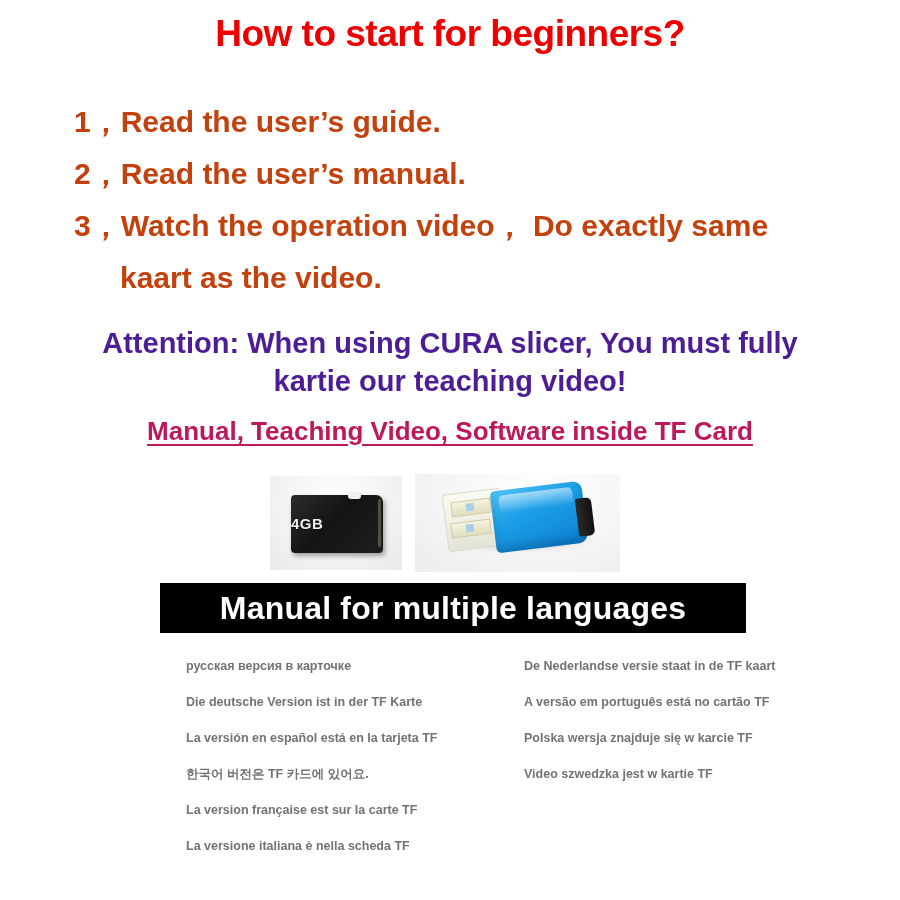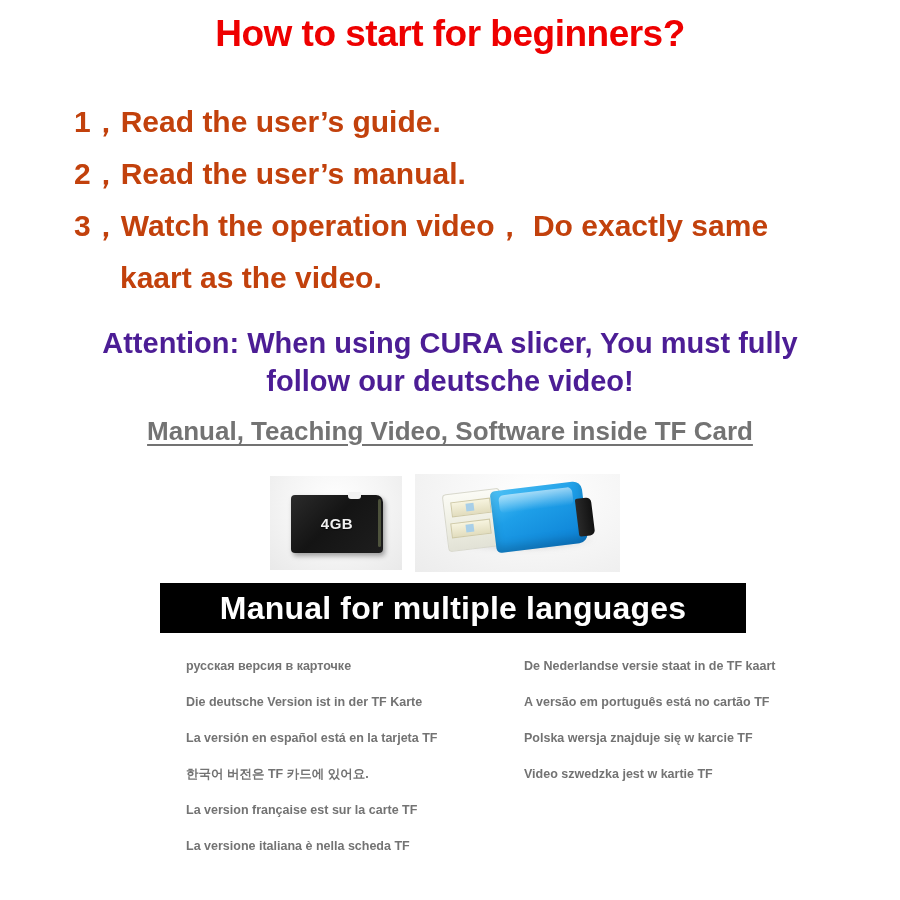--- a/index.html
+++ b/index.html
@@ -80,21 +80,21 @@
   
   .cardlink {
     position: absolute;
     top: 416px;
     left: 0;
     width: 900px;
     text-align: center;
   }
   .cardlink-text {
     display: inline-block;
-    color: #737373;
+    color: #be185d;
     font-size: 26px;
     font-weight: 600;
     text-decoration: underline;
     text-underline-offset: 4px;
     white-space: nowrap;
     cursor: pointer;
   }
 
   
   .photos {
@@ -147,21 +147,20 @@
     width: 3px;
     height: 48px;
     background: rgba(120,130,90,0.55);
     border-radius: 2px;
   }
   .sd-label {
     position: absolute;
     left: 0;
     top: 20px;
     width: 92px;
-    text-align: center;
     color: #f0f0f0;
     font-size: 15px;
     font-weight: 700;
     letter-spacing: 0.5px;
     text-shadow: 0 1px 1px rgba(0,0,0,0.8);
   }
 
   
   .photo-reader {
     left: 415px;
@@ -302,21 +301,21 @@
       <span class="num">2，</span><span>Read the user’s manual.</span>
     </span>
     <span class="step">
       <span class="num">3，</span><span>Watch the operation video， Do exactly same</span>
     </span>
     <span class="step-cont">kaart as the video.</span>
   </div>
 
   <div class="attention">
     <span class="l1">Attention: When using CURA slicer, You must fully</span>
-    <span class="l2">follow our deutsche video!</span>
+    <span class="l2">kartie our teaching video!</span>
   </div>
 
   <div class="cardlink">
     <span class="cardlink-text">Manual, Teaching Video, Software inside TF Card</span>
   </div>
 
   <div class="photos">
 
     <div class="photo photo-sd">
       <div class="sd-body">

